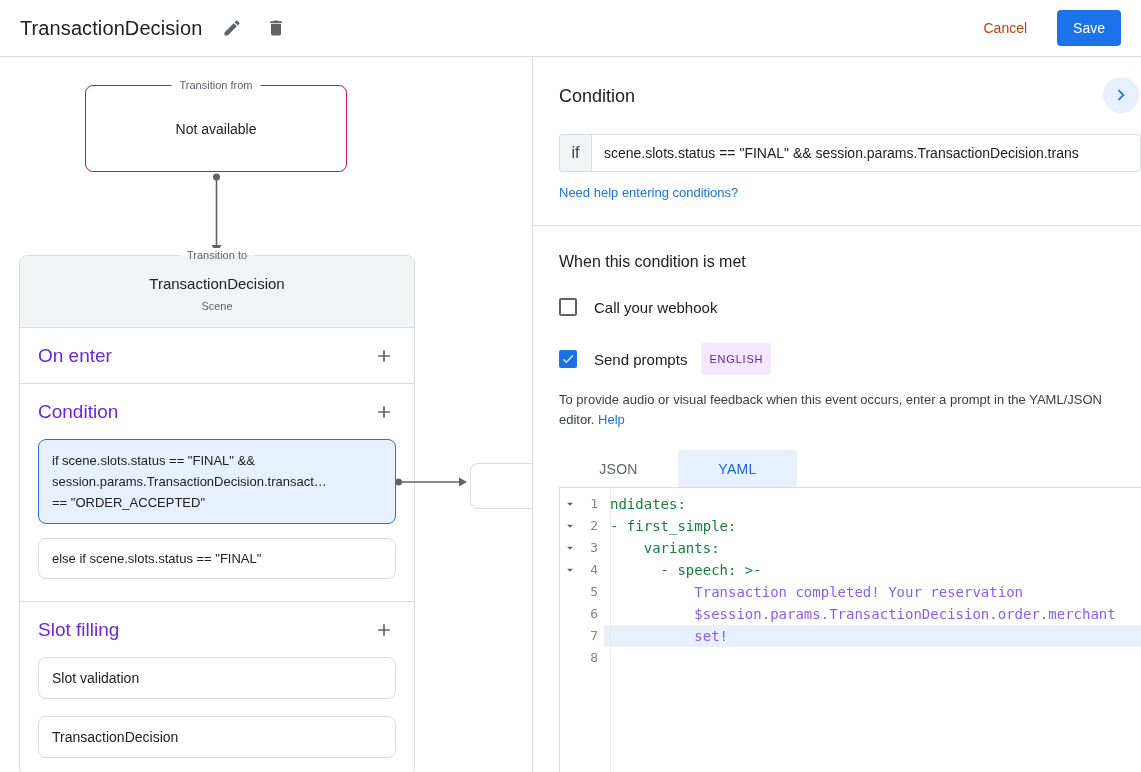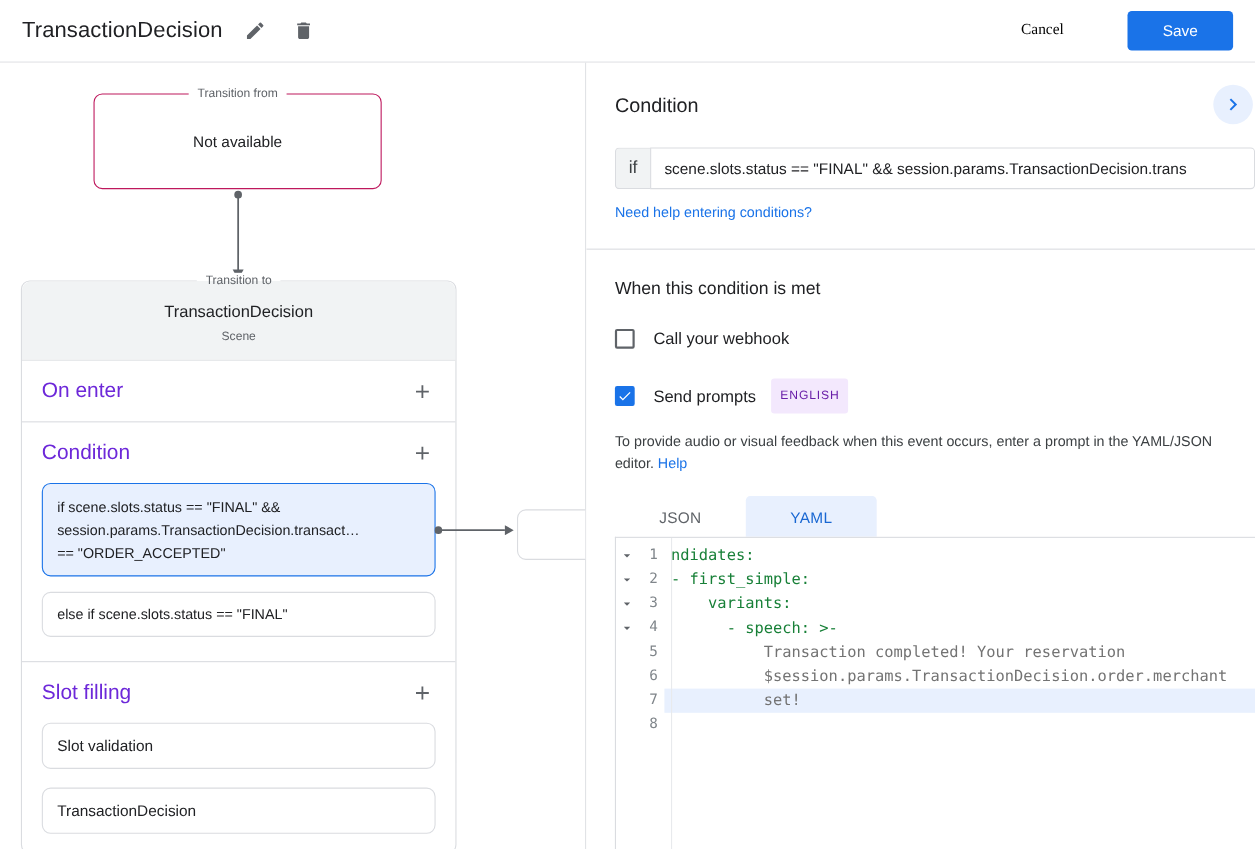--- a/index.html
+++ b/index.html
@@ -15,26 +15,26 @@
     height: 57px; border-bottom: 1px solid #dadce0;
     display: flex; align-items: center; padding: 0 20px;
   }
   .page-title { font-size: 20px; font-weight: 400; letter-spacing: .1px; }
   .icon-btn {
     background: none; border: none; padding: 4px; margin-left: 16px;
     display: flex; align-items: center; cursor: pointer;
   }
   .spacer { flex: 1; }
   .cancel-btn {
-    background: none; border: none; color: #000000; font-size: 14px;
-    font-weight: 500; font-family: Liberation Serif, serif; margin-right: 52px; cursor: pointer;
+    background: none; border: none; color: #c2410c; font-size: 14px;
+    font-weight: 500; font-family: Liberation Sans, sans-serif; margin-right: 24px; cursor: pointer;
   }
   .save-btn {
     background: #1a73e8; color: #fff; border: none; border-radius: 4px;
-    height: 36px; padding: 0 32px; font-size: 14px; font-weight: 500;
+    height: 36px; padding: 0 16px; font-size: 14px; font-weight: 500;
     font-family: inherit; cursor: pointer;
   }
 
   
   .main { display: flex; height: 715px; }
   .left-panel {
     width: 533px; min-width: 533px; border-right: 1px solid #dadce0;
     position: relative; overflow: hidden; background: #fff;
   }
   .right-panel { flex: 1; position: relative; overflow: hidden; background: #fff; }
@@ -152,21 +152,21 @@
   .editor {
     margin-left: 26px; border-top: 1px solid #dadce0; border-left: 1px solid #dadce0;
     height: 306px; position: relative; background: #fff; overflow: hidden;
     font-family: "DejaVu Sans Mono", "Liberation Mono", monospace; font-size: 14px;
     padding-top: 5px;
   }
   .gutter-rule { position: absolute; left: 50px; top: 0; bottom: 0; width: 1px; background: #e8eaed; }
   .cm-line { display: flex; height: 22px; line-height: 22px; }
   .fold { width: 20px; display: flex; align-items: center; justify-content: center; cursor: pointer; }
   .lnum { width: 24px; padding-right: 6px; text-align: right; color: #80868b; font-size: 13px; flex: none; }
-  .code { flex: 1; padding-left: 6px; white-space: pre; overflow: hidden; color: #737373; }
+  .code { flex: 1; padding-left: 6px; white-space: pre; overflow: hidden; color: #8b5cf6; }
   .code.key { color: #188038; }
   .cm-line.active .code { background: #e8f0fe; }
 </style>
 </head>
 <body>
 
 <header class="topbar">
   <span class="page-title">TransactionDecision</span>
   <button class="icon-btn">
     <span style="display:flex;">

